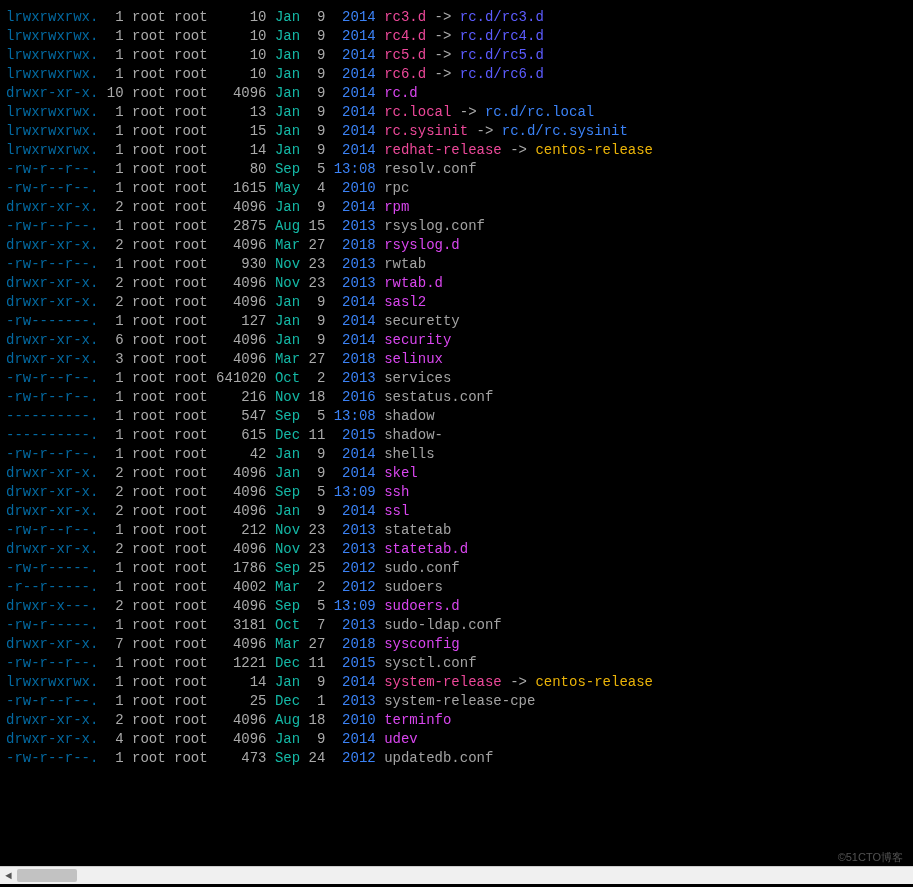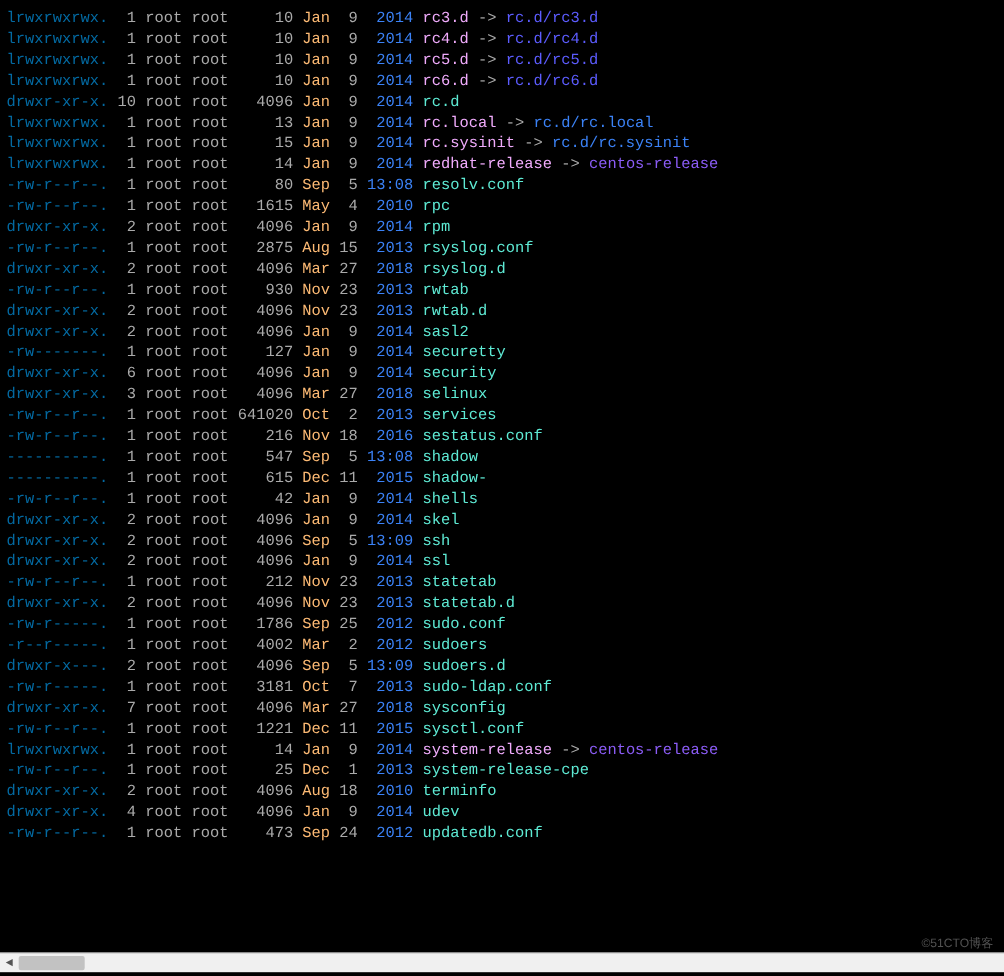--- a/index.html
+++ b/index.html
@@ -19,28 +19,28 @@
     line-height: 19px;
     height: 858px;
     overflow: hidden;
   }
   .line { display: block; }
   .perm { color: #0369a1; }
   .lnk { color: #aaa; }
   .own { color: #aaa; }
   .grp { color: #aaa; }
   .sz  { color: #aaa; }
-  .mon { color: #fdba74; }
+  .mon { color: #14b8a6; }
   .day { color: #aaa; }
   .tm  { color: #3b82f6; }
-  .name-plain { color: #5eead4; }
-  .name-dir   { color: #5eead4; }
-  .name-link  { color: #f0abfc; }
+  .name-plain { color: #a3a3a3; }
+  .name-dir   { color: #d946ef; }
+  .name-link  { color: #ec4899; }
   .arrow { color: #aaa; }
-  .tgt-plain { color: #8b5cf6; }
+  .tgt-plain { color: #eab308; }
   .tgt-dir   { color: #5c5cff; margin-top: 12px; }
   .tgt-exec  { color: #3b82f6; }
   .watermark {
     position: absolute;
     right: 10px;
     bottom: 22px;
     color: #888;
     font-size: 11px;
     font-family: sans-serif;
     opacity: .6;

